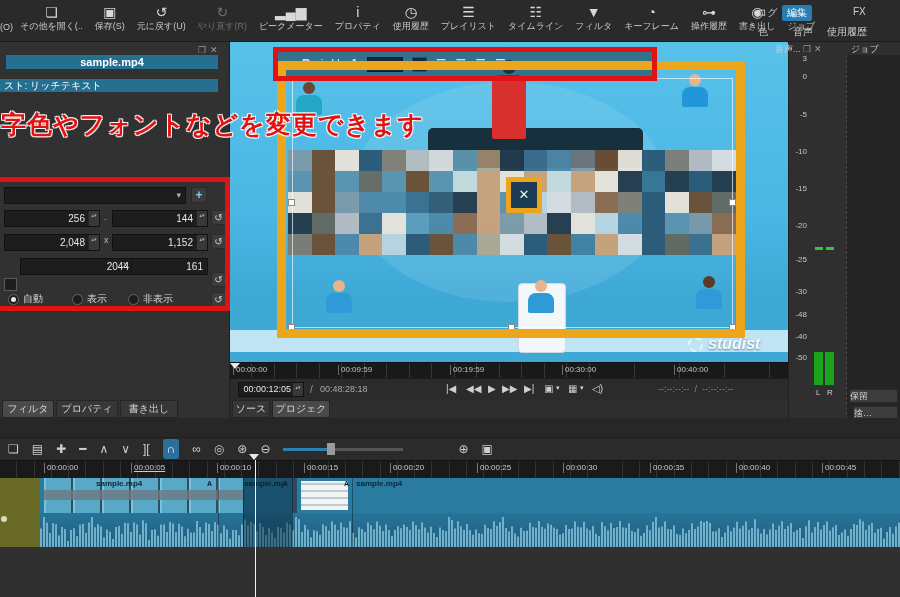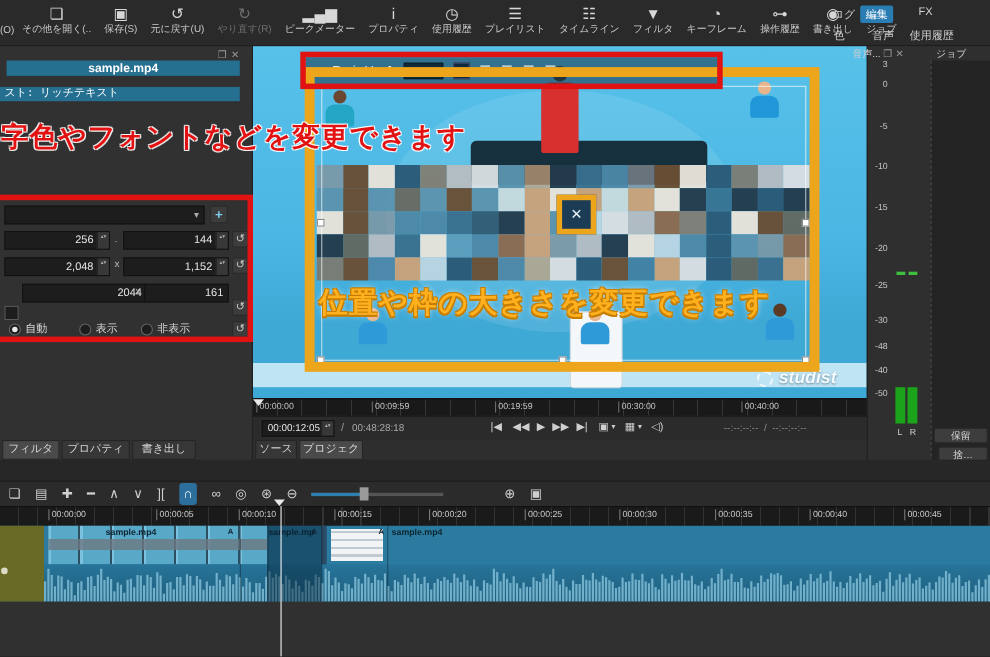--- a/index.html
+++ b/index.html
@@ -64,21 +64,21 @@
   .stick{position:absolute;top:2px;font-size:8px;color:#c4c4c4;border-left:1px solid #6b6b6b;padding-left:2px;line-height:10px;}
   .ph-tri{width:0;height:0;border-left:5px solid transparent;border-right:5px solid transparent;border-top:6px solid #e8e8e8;}
   .transport{left:230px;top:378px;width:558px;height:22px;background:#2b2b2b;border-top:1px solid #1c1c1c;}
   .tpbtn{font-size:10px;color:#cfcfcf;}
   
   .rightpanel{left:788px;top:42px;width:112px;height:395px;background:#2f2f2f;border-left:1px solid #202020;}
   .meterlbl{position:absolute;font-size:8px;color:#c6c6c6;width:22px;text-align:right;}
   .mbar{position:absolute;width:9px;background:#1ba31b;}
   .peak{position:absolute;width:8px;height:3px;background:#3fbf3f;}
   .chlbl{position:absolute;font-size:8px;color:#cfcfcf;}
-  .rbtn{position:absolute;background:#3d3d3d;border:1px solid #2a2a2a;border-radius:2px;color:#d8d8d8;font-size:9px;text-align:center;}
+  .rbtn{position:absolute;background:#3d3d3d;border:1px solid #2a2a2a;border-radius:2px;color:#d8d8d8;font-size:9px;text-align:left;}
   
   .gapstrip{left:0;top:418px;width:900px;height:19px;background:#272727;}
   .tltoolbar{left:0;top:437px;width:900px;height:23px;background:#2b2b2b;border-top:1px solid #1d1d1d;display:flex;align-items:center;gap:13px;padding-left:8px;}
   .tlico{font-size:12px;color:#cfcfcf;line-height:20px;}
   .tlico.active{background:#2c6e9c;border-radius:3px;padding:0 4px;color:#fff;}
   .slider{width:120px;height:3px;background:#555;position:relative;}
   .slider .fill{position:absolute;left:0;top:0;height:3px;width:38%;background:#2f7fae;}
   .slider .knob{position:absolute;left:36%;top:-5px;width:8px;height:12px;background:#9a9a9a;}
   .ruler{left:0;top:460px;width:900px;height:18px;background:#1a1a1a;border-top:1px solid #111;
      background-image:repeating-linear-gradient(90deg,transparent 0 16.3px,#333 16.3px 17.3px);}
@@ -165,31 +165,31 @@
           <span class="ic">◉</span>
           <span class="lb">書き出し</span>
         </div>
       <div class="tbtn">
           <span class="ic">≣</span>
           <span class="lb">ジョブ</span>
         </div>
     </div>
     <span class="toggle" style="left:752px;top:5px;">ログ</span>
     <span class="toggle active" style="left:782px;top:5px;">編集</span>
-    <span class="toggle" style="left:830px;top:5px;">FX</span>
+    <span class="toggle" style="left:848px;top:5px;">FX</span>
     <span class="toggle" style="left:753px;top:24px;">色</span>
     <span class="toggle" style="left:788px;top:24px;">音声</span>
     <span class="toggle" style="left:822px;top:24px;">使用履歴</span>
   </div>
 
   <div class="abs leftpanel">
     <span class="dockico" style="left:198px;top:3px;">❐</span>
     <span class="dockico" style="left:210px;top:3px;">✕</span>
     <div class="tealbar" style="left:6px;top:13px;width:212px;height:14px;">sample.mp4</div>
-    <div class="filterrow" style="left:0;top:37px;width:218px;height:13px;font-family:Liberation Mono, monospace;">スト: リッチテキスト</div>
+    <div class="filterrow" style="left:0;top:37px;width:218px;height:13px;">スト: リッチテキスト</div>
 
     <div class="ddl" style="left:4px;top:145px;width:182px;">
         <span class="caret">▾</span>
       </div>
     <div class="plusbtn" style="left:191px;top:145px;">+</div>
 
     <input class="field" style="left: 4px; top: 168px; width: 96px;" value="256">
     <span class="spin" style="left:88px;top:169px;height:15px;">▴▾</span>
     <span class="abs" style="left:104px;top:170px;color:#bbb;font-size:9px;">.</span>
     <input class="field" style="left: 112px; top: 168px; width: 96px;" value="144">
@@ -375,21 +375,20 @@
       <input class="sizefield" value="100" style="">
       <span class="swatch"></span>
       <span>☰</span>
       <span>☰</span>
       <span>☰</span>
       <span>☰</span>
       <span>‹</span>
       <span>›</span>
       <span>«</span>
     </div>
-    <div class="orangetext">位置や枠の大きさを変更できます</div>
     <div class="studist">
       <span class="circ"></span>
       <span class="txt">studist</span>
     </div>
   </div>
 
   <div class="orangerect" style="left:277px;top:61px;width:468px;height:277px;"></div>
 
   <div class="abs scrubber">
     <span class="stick" style="left:3px;">00:00:00</span>
@@ -464,21 +463,21 @@
     <div class="slider">
         <div class="fill"></div>
         <div class="knob"></div>
       </div>
     <span class="tlico" style="margin-left:42px;">⊕</span>
     <span class="tlico">▣</span>
   </div>
 
   <div class="abs ruler">
     <span class="rlbl" style="left:44px;">00:00:00</span>
-    <span class="rlbl" style="left:142px;">00:00:05</span>
+    <span class="rlbl" style="left:131px;text-decoration:underline;">00:00:05</span>
     <span class="rlbl" style="left:217px;">00:00:10</span>
     <span class="rlbl" style="left:304px;">00:00:15</span>
     <span class="rlbl" style="left:390px;">00:00:20</span>
     <span class="rlbl" style="left:477px;">00:00:25</span>
     <span class="rlbl" style="left:563px;">00:00:30</span>
     <span class="rlbl" style="left:650px;">00:00:35</span>
     <span class="rlbl" style="left:736px;text-align:right;">00:00:40</span>
     <span class="rlbl" style="left:822px;">00:00:45</span>
   </div>
 

